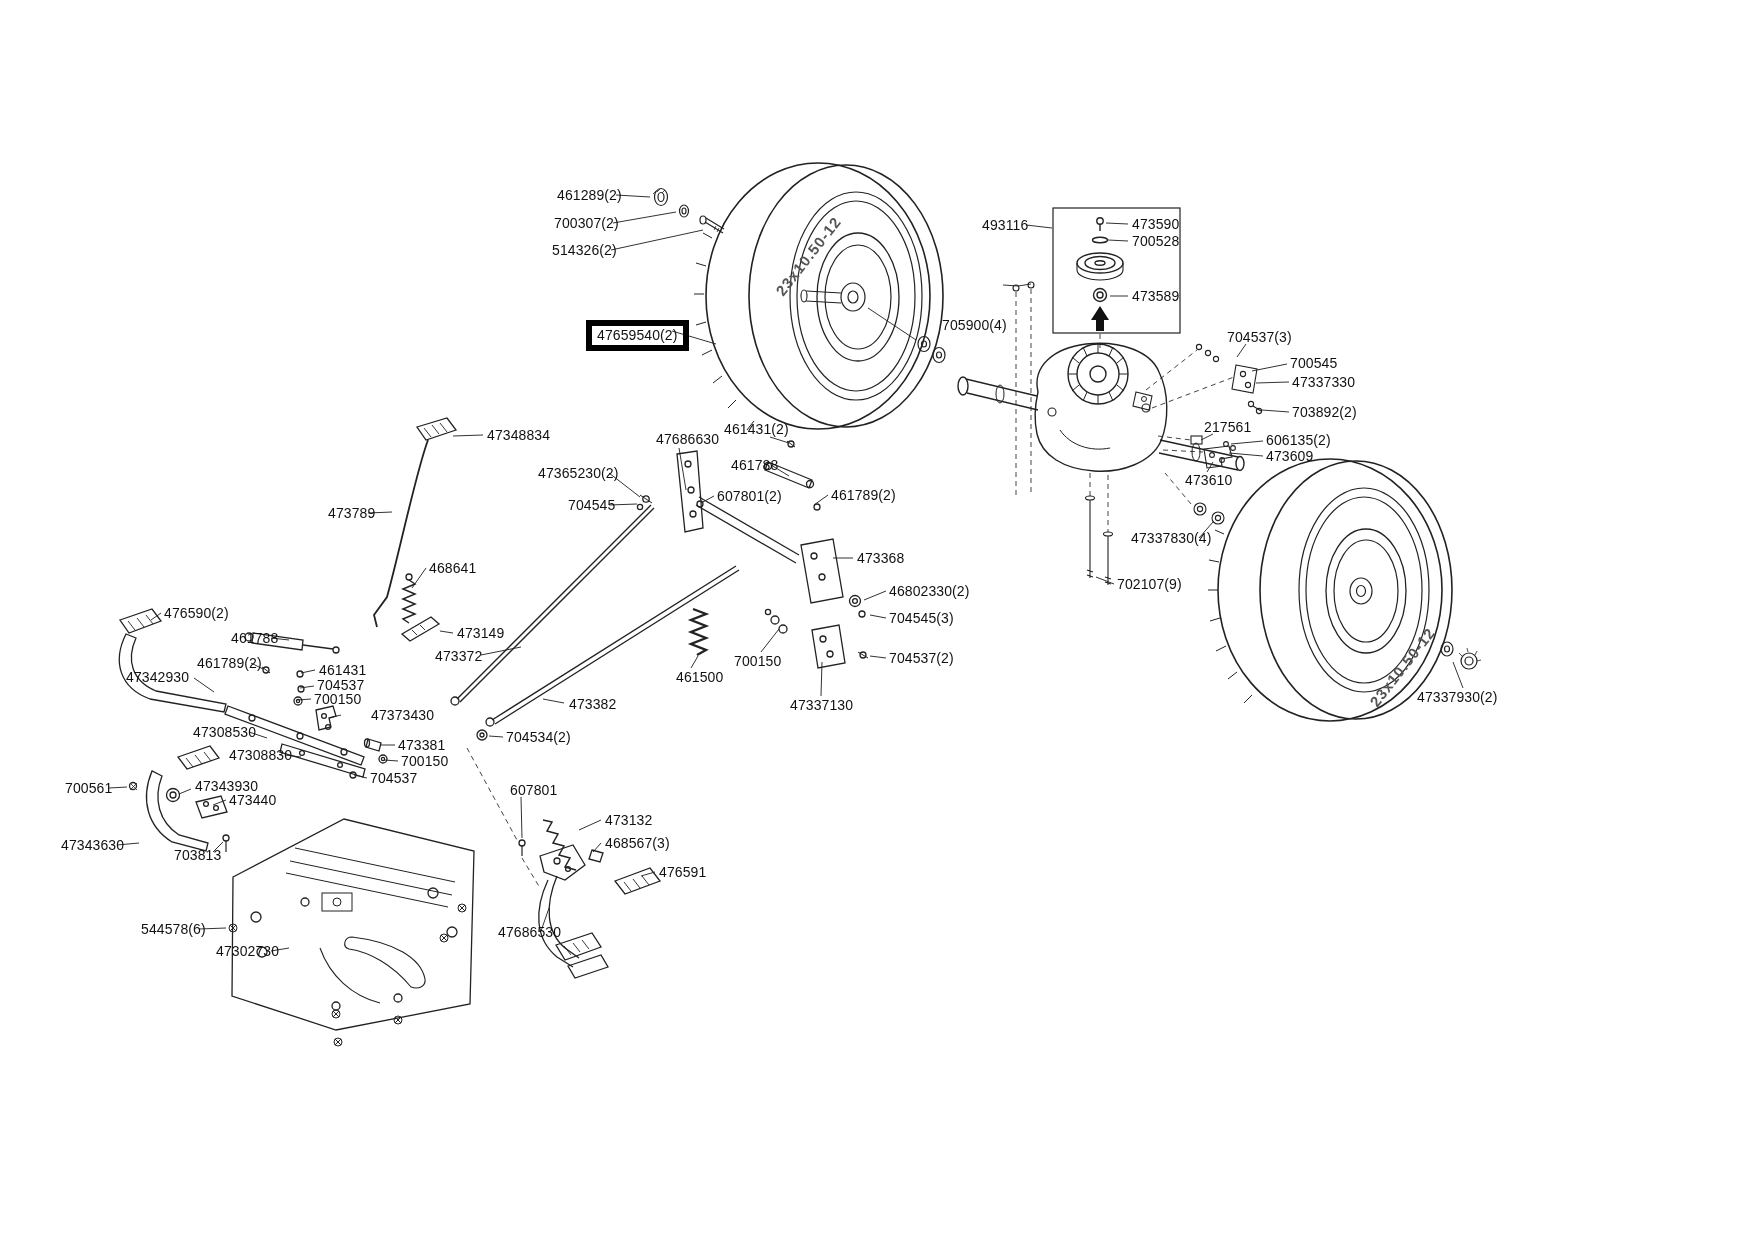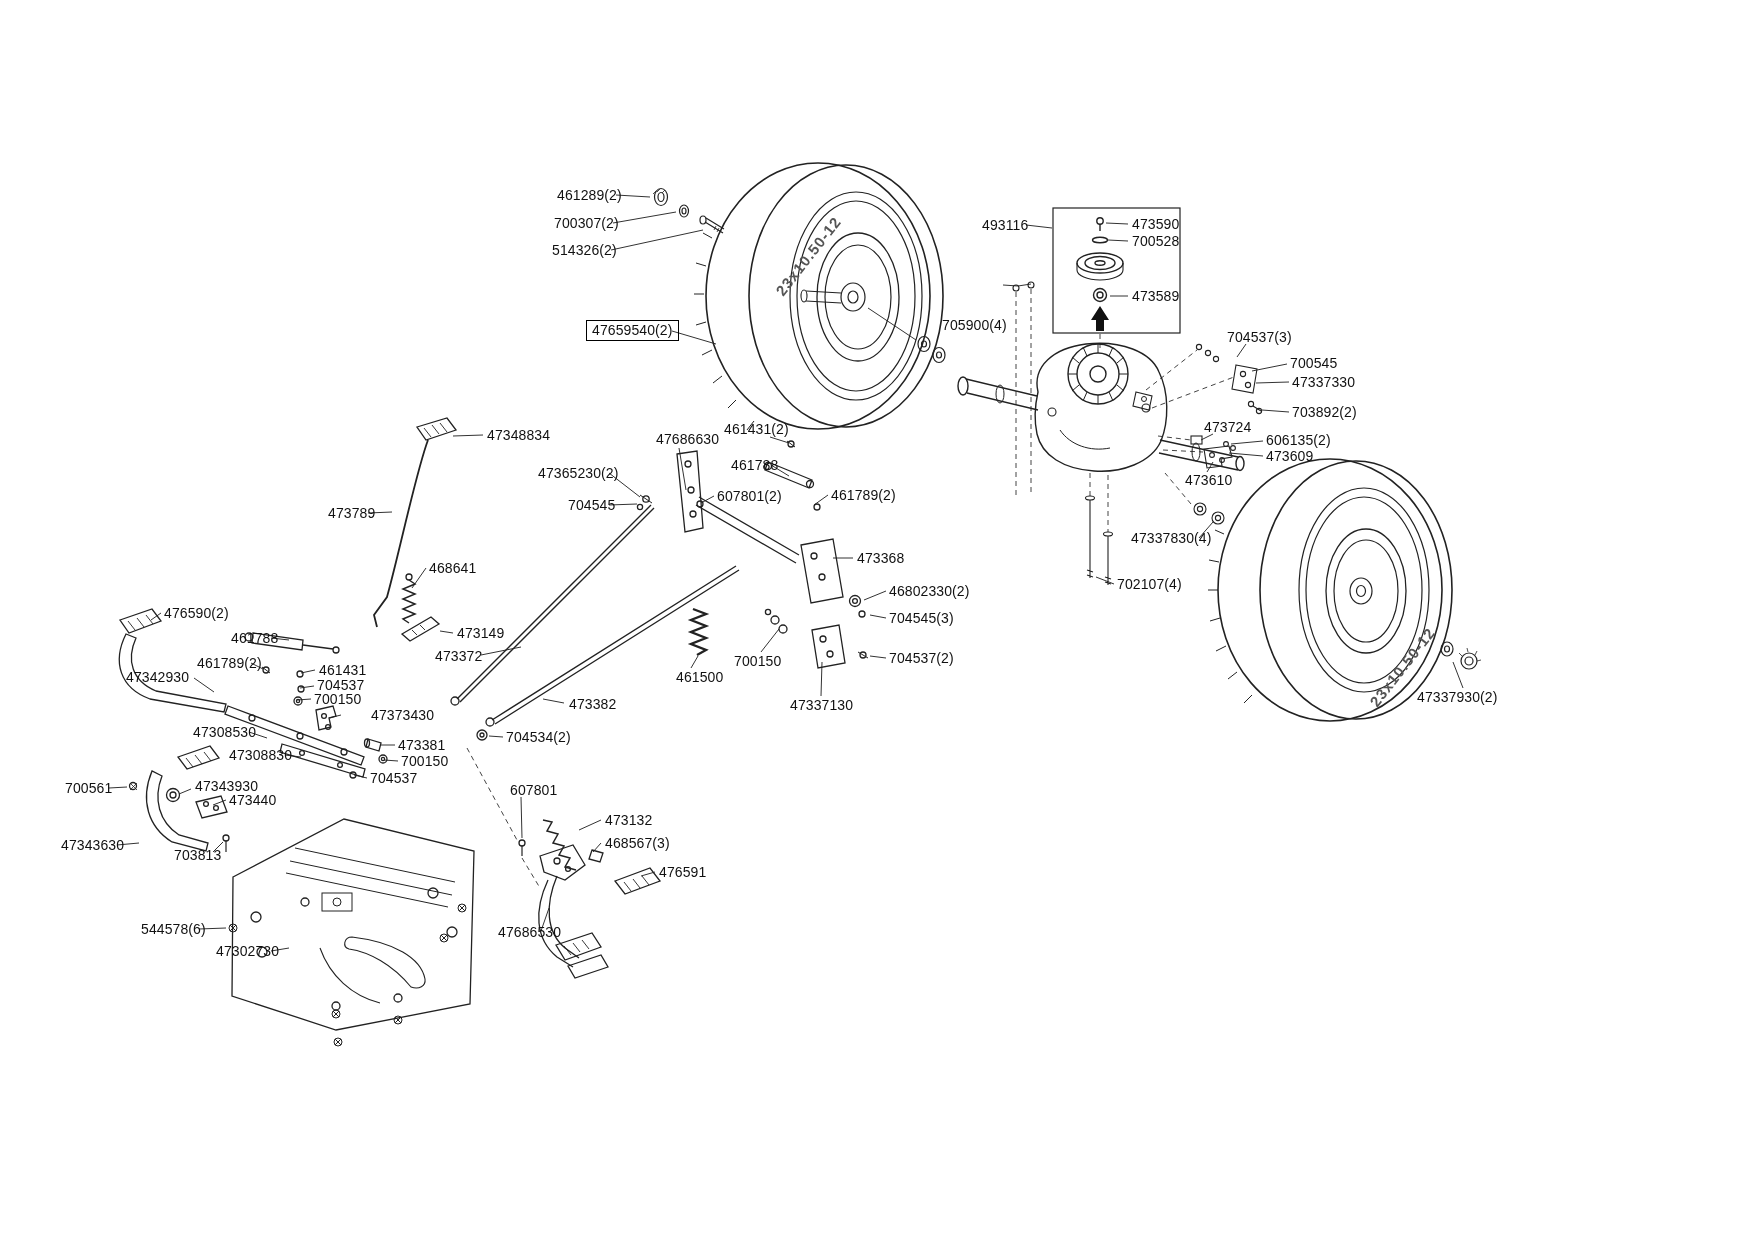--- a/index.html
+++ b/index.html
@@ -15,21 +15,21 @@
   #labels-layer { position:absolute; left:1px; top:0; width:100%; height:100%; }
   .part-label {
     position:absolute;
     font-size:14px;
     line-height:15px;
     color:#111;
     white-space:nowrap;
     letter-spacing:0.1px;
   }
   .part-label.boxed {
-    border:1px solid #000000;
+    border:6px solid #000000;
     padding:2px 5px;
   }
   .tire-marking {
     position:absolute;
     font-size:15px;
     color:#555;
     white-space:nowrap;
     letter-spacing:1px;
     transform-origin:left center;
     font-weight:bold;
@@ -329,26 +329,26 @@
       <div class="part-label" style="left: 551px; top: 243px;">514326(2)</div>
       <div class="part-label" style="left: 981px; top: 218px;">493116</div>
       <div class="part-label" style="left: 1131px; top: 217px;">473590</div>
       <div class="part-label" style="left: 1131px; top: 234px;">700528</div>
       <div class="part-label" style="left: 1131px; top: 289px;">473589</div>
       <div class="part-label" style="left: 941px; top: 278px; margin-top: 40px;">705900(4)</div>
       <div class="part-label" style="left: 1226px; top: 330px;">704537(3)</div>
       <div class="part-label" style="left: 1289px; top: 356px;">700545</div>
       <div class="part-label" style="left: 1291px; top: 375px;">47337330</div>
       <div class="part-label" style="left: 1291px; top: 405px;">703892(2)</div>
-      <div class="part-label" style="left: 1203px; top: 420px;">473724</div>
+      <div class="part-label" style="left: 1203px; top: 420px;">217561</div>
       <div class="part-label" style="left: 1265px; top: 433px;">606135(2)</div>
       <div class="part-label" style="left: 1265px; top: 449px;">473609</div>
       <div class="part-label" style="left: 1184px; top: 473px;">473610</div>
       <div class="part-label" style="left: 1130px; top: 531px;">47337830(4)</div>
-      <div class="part-label" style="left: 1116px; top: 577px;">702107(4)</div>
+      <div class="part-label" style="left: 1116px; top: 577px;">702107(9)</div>
       <div class="part-label" style="left: 1416px; top: 690px;">47337930(2)</div>
       <div class="part-label" style="left: 486px; top: 428px;">47348834</div>
       <div class="part-label" style="left: 655px; top: 432px;">47686630</div>
       <div class="part-label" style="left: 723px; top: 422px;">461431(2)</div>
       <div class="part-label" style="left: 327px; top: 506px;">473789</div>
       <div class="part-label" style="left: 537px; top: 466px;">47365230(2)</div>
       <div class="part-label" style="left: 730px; top: 458px;">461788</div>
       <div class="part-label" style="left: 567px; top: 498px;">704545</div>
       <div class="part-label" style="left: 716px; top: 489px;">607801(2)</div>
       <div class="part-label" style="left: 830px; top: 488px;">461789(2)</div>

